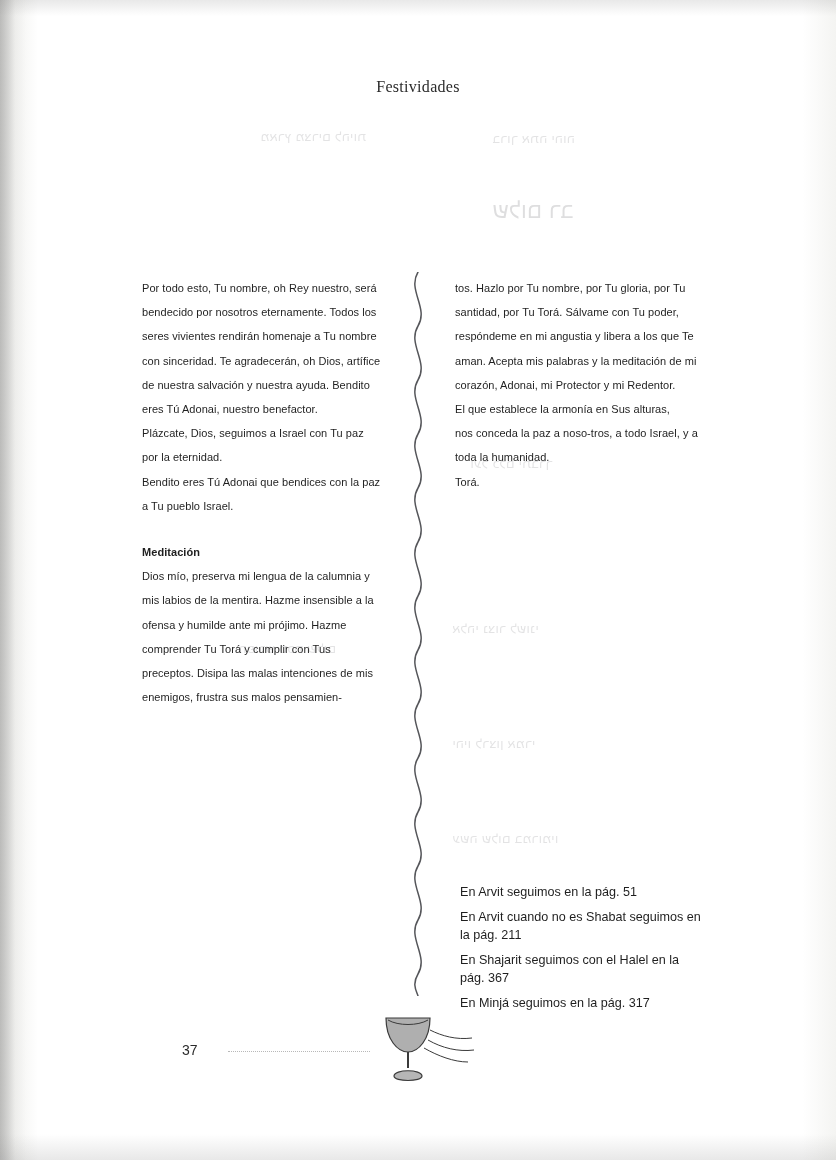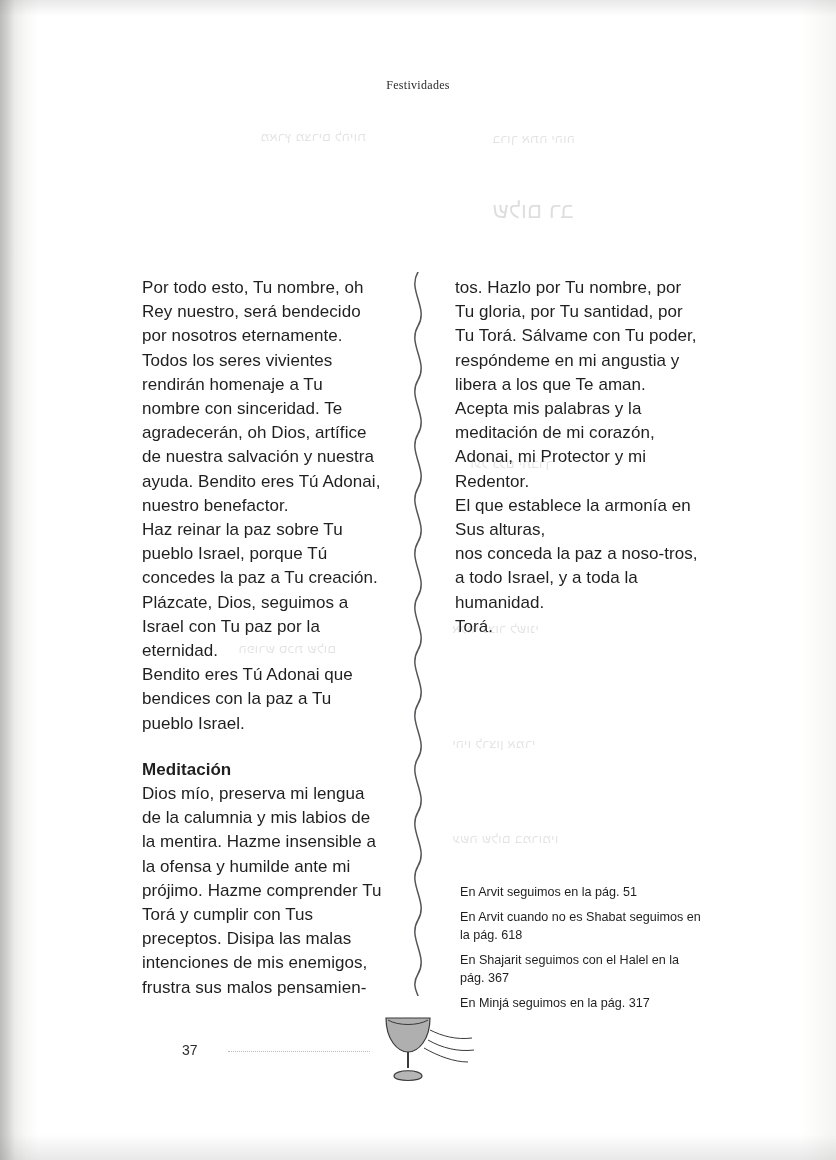--- a/index.html
+++ b/index.html
@@ -68,28 +68,28 @@
   .bleed.b7 { left: 452px; top: 830px; width: 262px; text-align: right; }
   .bleed.b8 { left: 186px; top: 640px; width: 150px; }
 
   .header {
     position: absolute;
     top: 78px;
     left: 0;
     right: 0;
     text-align: center;
     font-family: "Liberation Serif", serif;
-    font-size: 12px;
+    font-size: 16px;
     color: #2b2b2b;
     letter-spacing: 0.3px;
   }
 
   .col {
     position: absolute;
-    font-size: 17px;
+    font-size: 11px;
     line-height: 24.2px;
     color: #1f1f1f;
     letter-spacing: 0.05px;
   }
   .col p { margin: 0; }
   .col-left {
     left: 142px;
     top: 276px;
     width: 240px;
   }
@@ -162,21 +162,20 @@
   <div class="bleed b4">ועל כלם יתברך</div>
   <div class="bleed b5">אלהי נצור לשוני</div>
   <div class="bleed b6">יהיו לרצון אמרי</div>
   <div class="bleed b7">עשה שלום במרומיו</div>
   <div class="bleed b8">הפורש סכת שלום</div>
 
   <div class="header">Festividades</div>
 
   <div class="col col-left">
     <p>Por todo esto, Tu nombre, oh Rey nuestro, será bendecido por nosotros eternamente. Todos los seres vivientes rendirán homenaje a Tu nombre con sinceridad. Te agradecerán, oh Dios, artífice de nuestra salvación y nuestra ayuda. Bendito eres Tú Adonai, nuestro benefactor.</p>
-    <p>Haz reinar la paz sobre Tu pueblo Israel, porque Tú concedes la paz a Tu creación.</p>
     <p>Plázcate, Dios, seguimos a Israel con Tu paz por la eternidad.</p>
     <p>Bendito eres Tú Adonai que bendices con la paz a Tu pueblo Israel.</p>
     <p class="section-title">Meditación</p>
     <p>Dios mío, preserva mi lengua de la calumnia y mis labios de la mentira. Hazme insensible a la ofensa y humilde ante mi prójimo. Hazme comprender Tu Torá y cumplir con Tus preceptos. Disipa las malas intenciones de mis enemigos, frustra sus malos pensamien-</p>
   </div>
 
   <div class="divider">
     <svg width="28" height="724" viewBox="0 0 28 724" xmlns="http://www.w3.org/2000/svg" aria-hidden="true">
       <path d="M14 0
                C 3 18, 25 36, 14 54
@@ -198,21 +197,21 @@
 
   <div class="col col-right">
     <p>tos. Hazlo por Tu nombre, por Tu gloria, por Tu santidad, por Tu Torá. Sálvame con Tu poder, respóndeme en mi angustia y libera a los que Te aman. Acepta mis palabras y la meditación de mi corazón, Adonai, mi Protector y mi Redentor.</p>
     <p>El que establece la armonía en Sus alturas,</p>
     <p>nos conceda la paz a noso-tros, a todo Israel, y a toda la humanidad.</p>
     <p>Torá.</p>
   </div>
 
   <div class="notes">
     <p>En Arvit seguimos en la pág. 51</p>
-    <p>En Arvit cuando no es Shabat seguimos en la pág. 618</p>
+    <p>En Arvit cuando no es Shabat seguimos en la pág. 211</p>
     <p>En Shajarit seguimos con el Halel en la pág. 367</p>
     <p>En Minjá seguimos en la pág. 317</p>
   </div>
 
   <div class="folio">37</div>
   <div class="rule"></div>
 
   <div class="ornament">
     <svg width="110" height="82" viewBox="0 0 110 82" xmlns="http://www.w3.org/2000/svg" aria-hidden="true">
       <g fill="none" stroke="#3a3a3a" stroke-width="1.2">

